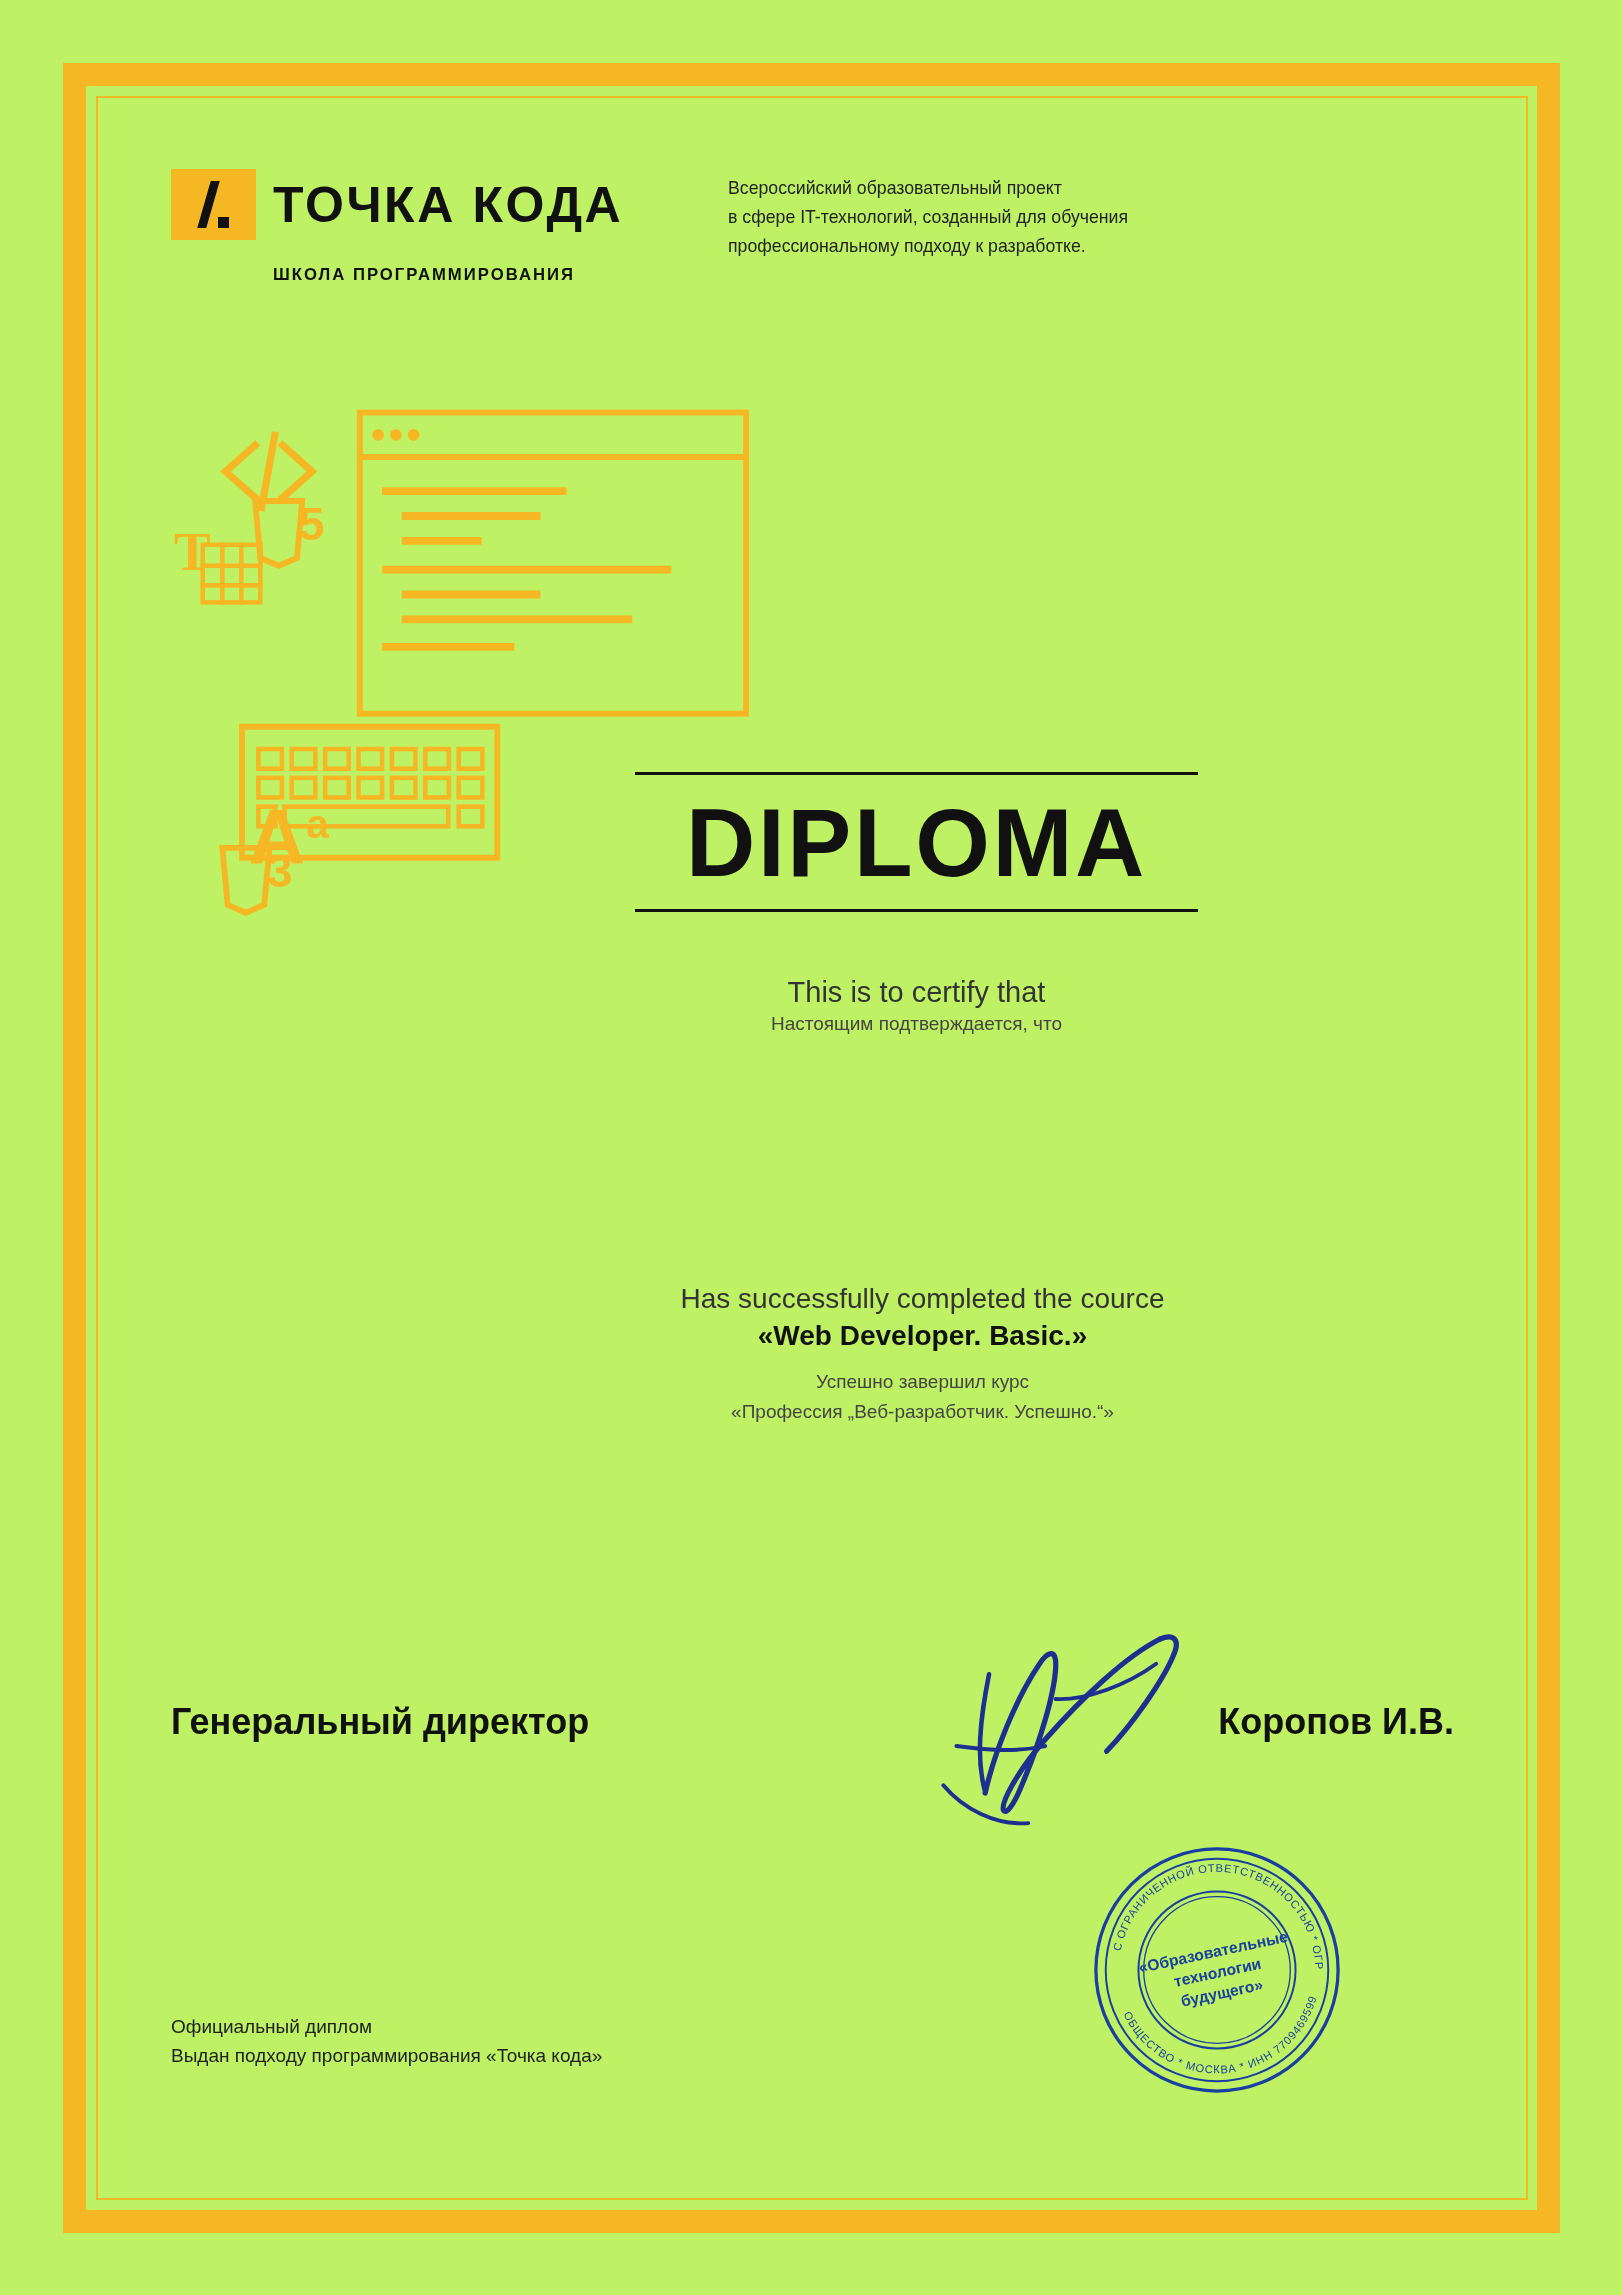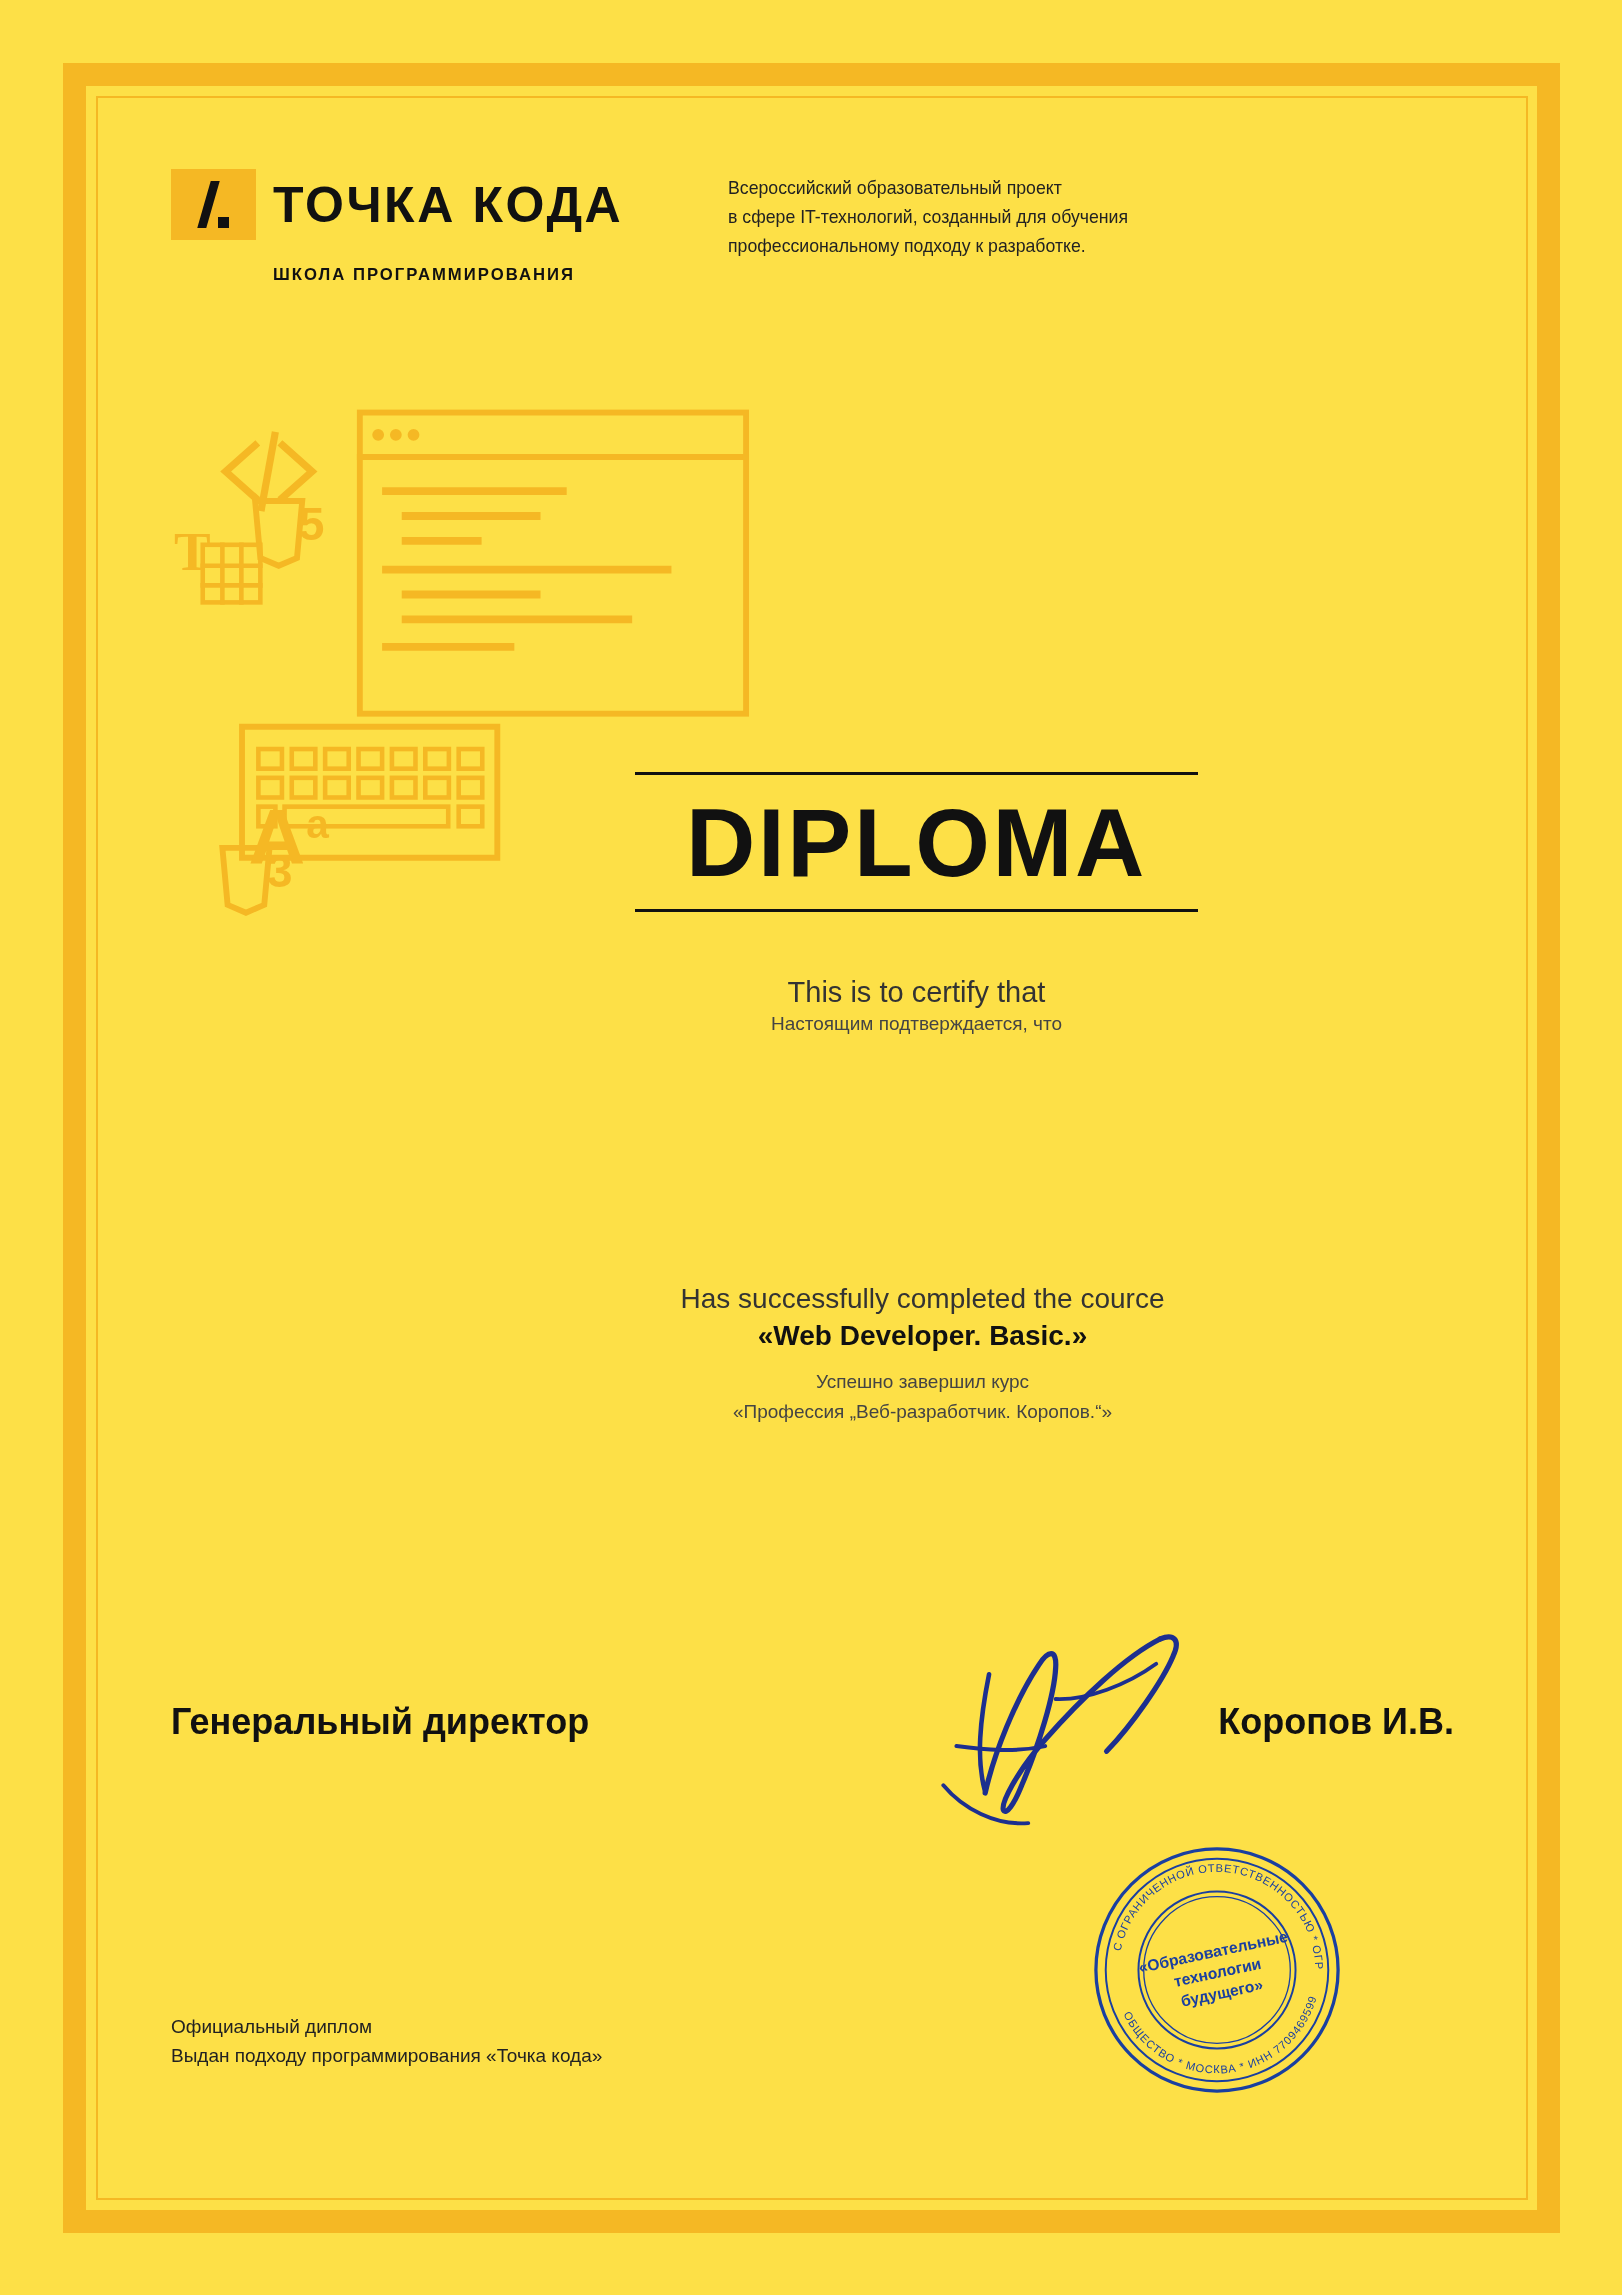--- a/index.html
+++ b/index.html
@@ -15,21 +15,21 @@
     position: relative;
     overflow: hidden;
   }
 
   
   .page {
     position: absolute;
     left: 0; top: 0;
     width: 1623px;
     height: 2295px;
-    background: #fde047;
+    background: #bef264;
   }
   .frame-outer {
     position: absolute;
     left: 63px;
     top: 63px;
     width: 1497px;
     height: 2170px;
     border: 23.6px solid #F5B824;
     box-sizing: border-box;
   }
@@ -332,21 +332,21 @@
     <div class="diploma-title">DIPLOMA</div>
     <div class="rule"></div>
     <div class="certify-en">This is to certify that</div>
     <div class="certify-ru">Настоящим подтверждается, что</div>
   </div>
 
   <div class="course-block">
     <div class="course-en">Has successfully completed the cource</div>
     <div class="course-en-name">«Web Developer. Basic.»</div>
     <div class="course-ru">Успешно завершил курс</div>
-    <div class="course-ru" style="margin-top:1.3px;">«Профессия „Веб-разработчик. Коропов.“»</div>
+    <div class="course-ru" style="margin-top:1.3px;">«Профессия „Веб-разработчик. Успешно.“»</div>
   </div>
 
   <div class="sign-row">
     <div class="sign-title">Генеральный директор</div>
     <div class="sign-name">Коропов И.В.</div>
     <div class="signature-svg">
       <svg width="340" height="222" viewBox="0 0 520 340" fill="none" xmlns="http://www.w3.org/2000/svg">
         <g stroke="#1d2f8f" fill="none" stroke-linecap="round" stroke-linejoin="round">
           <path d="M110 80 C 96 150, 90 210, 104 260" stroke-width="7"></path>
           <path d="M104 262 C 118 200, 150 120, 186 66 C 200 44, 214 40, 212 70 C 210 112, 186 190, 160 250 C 148 280, 136 296, 132 288 C 128 278, 152 230, 196 180 C 250 118, 320 52, 372 26" stroke-width="8"></path>

